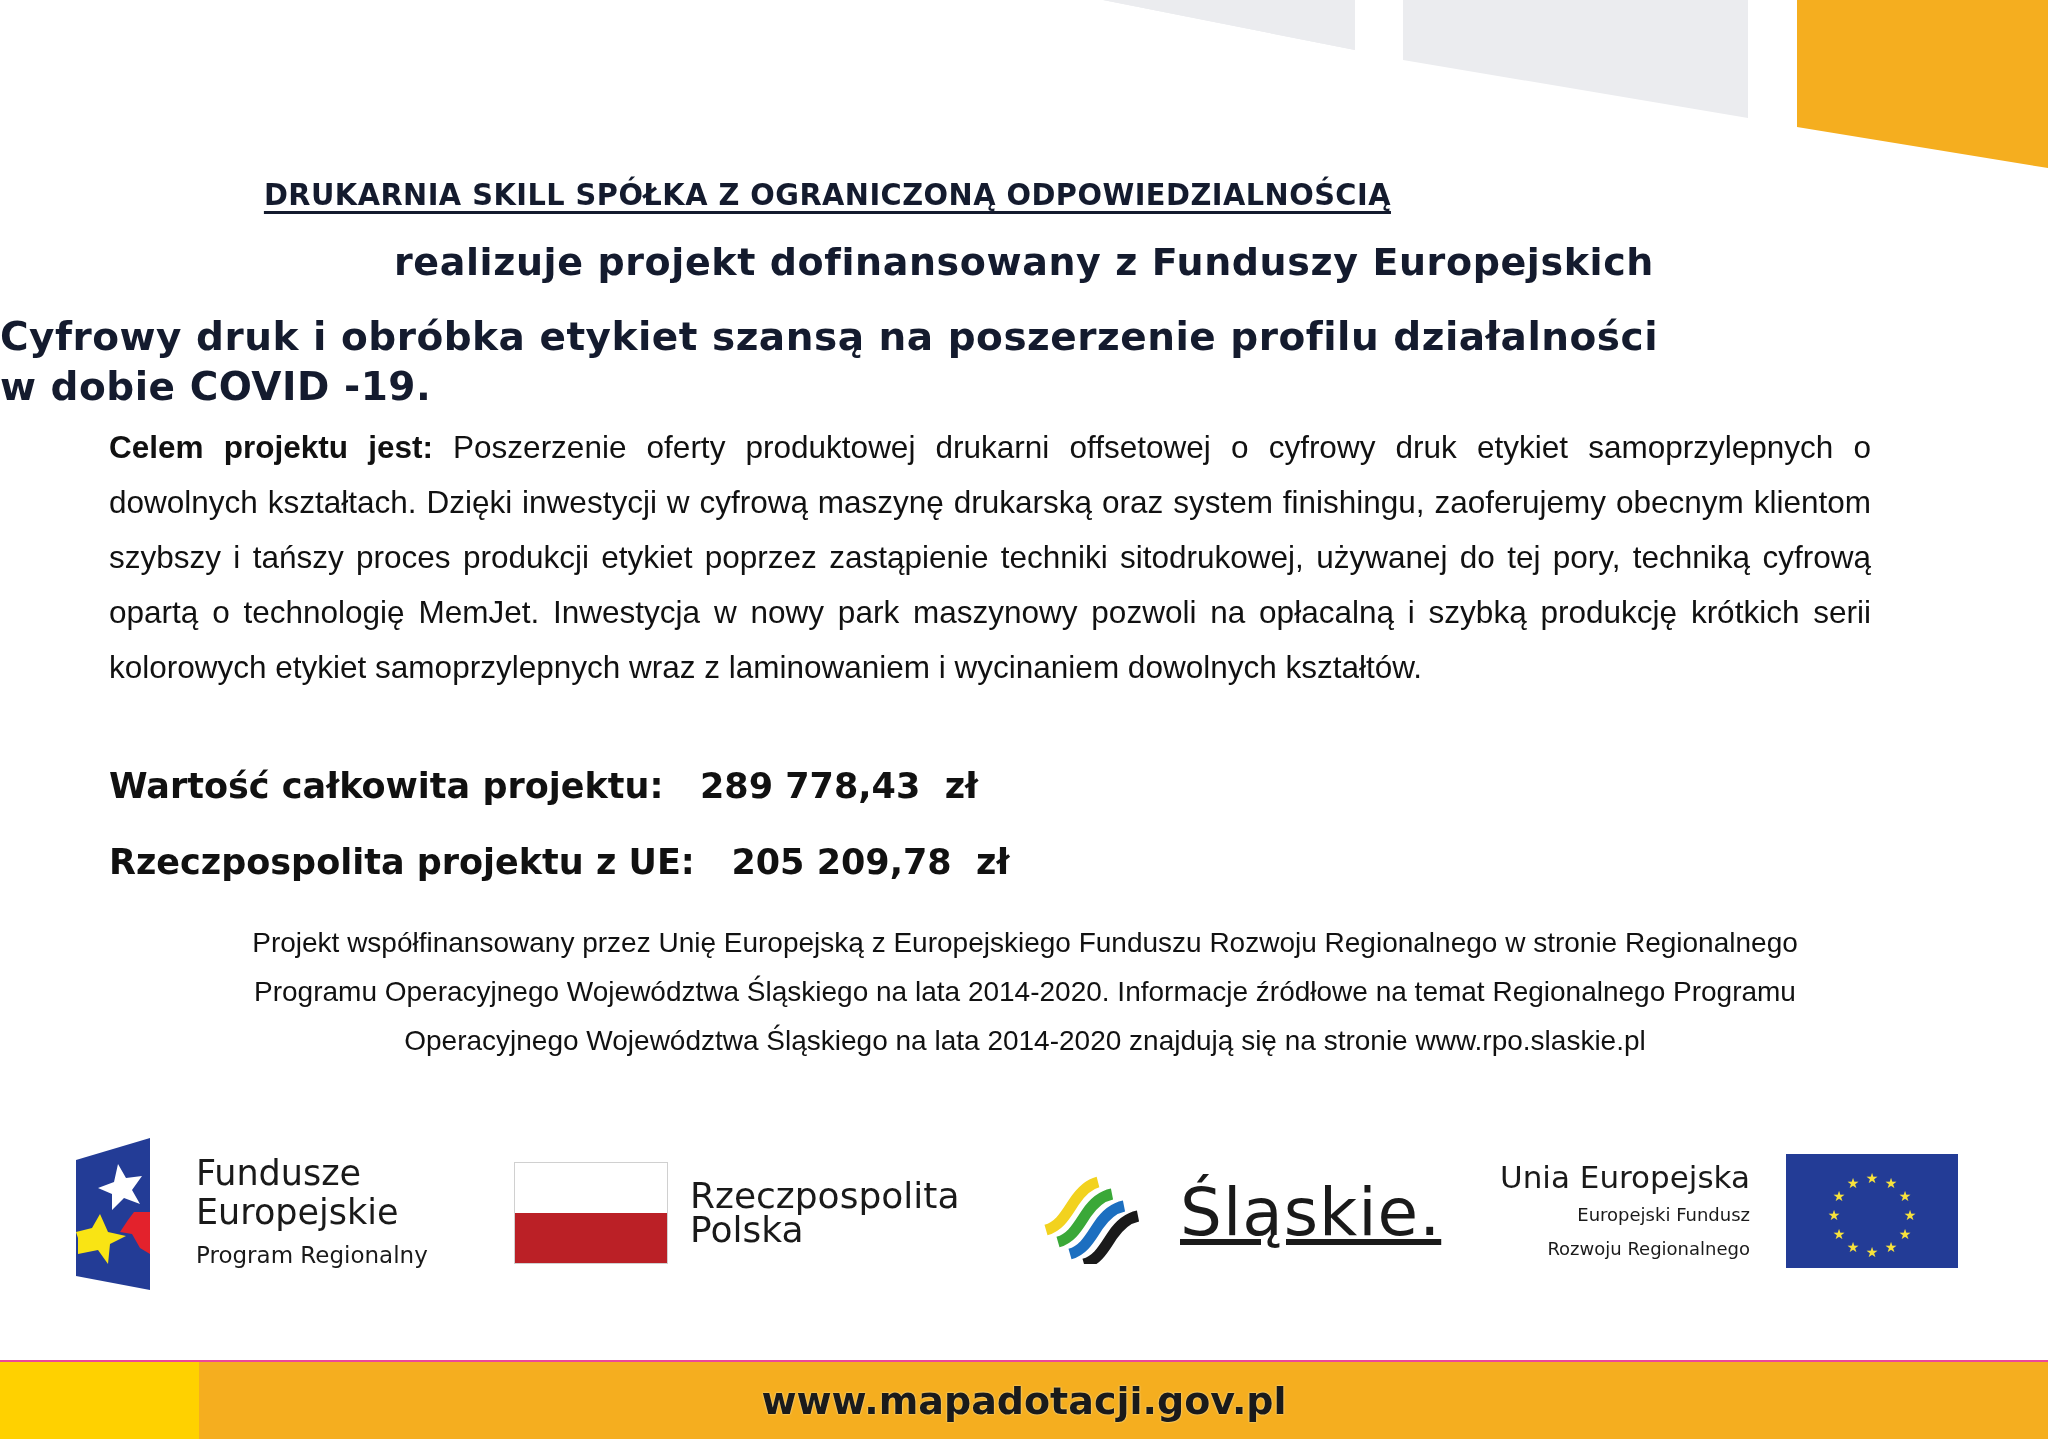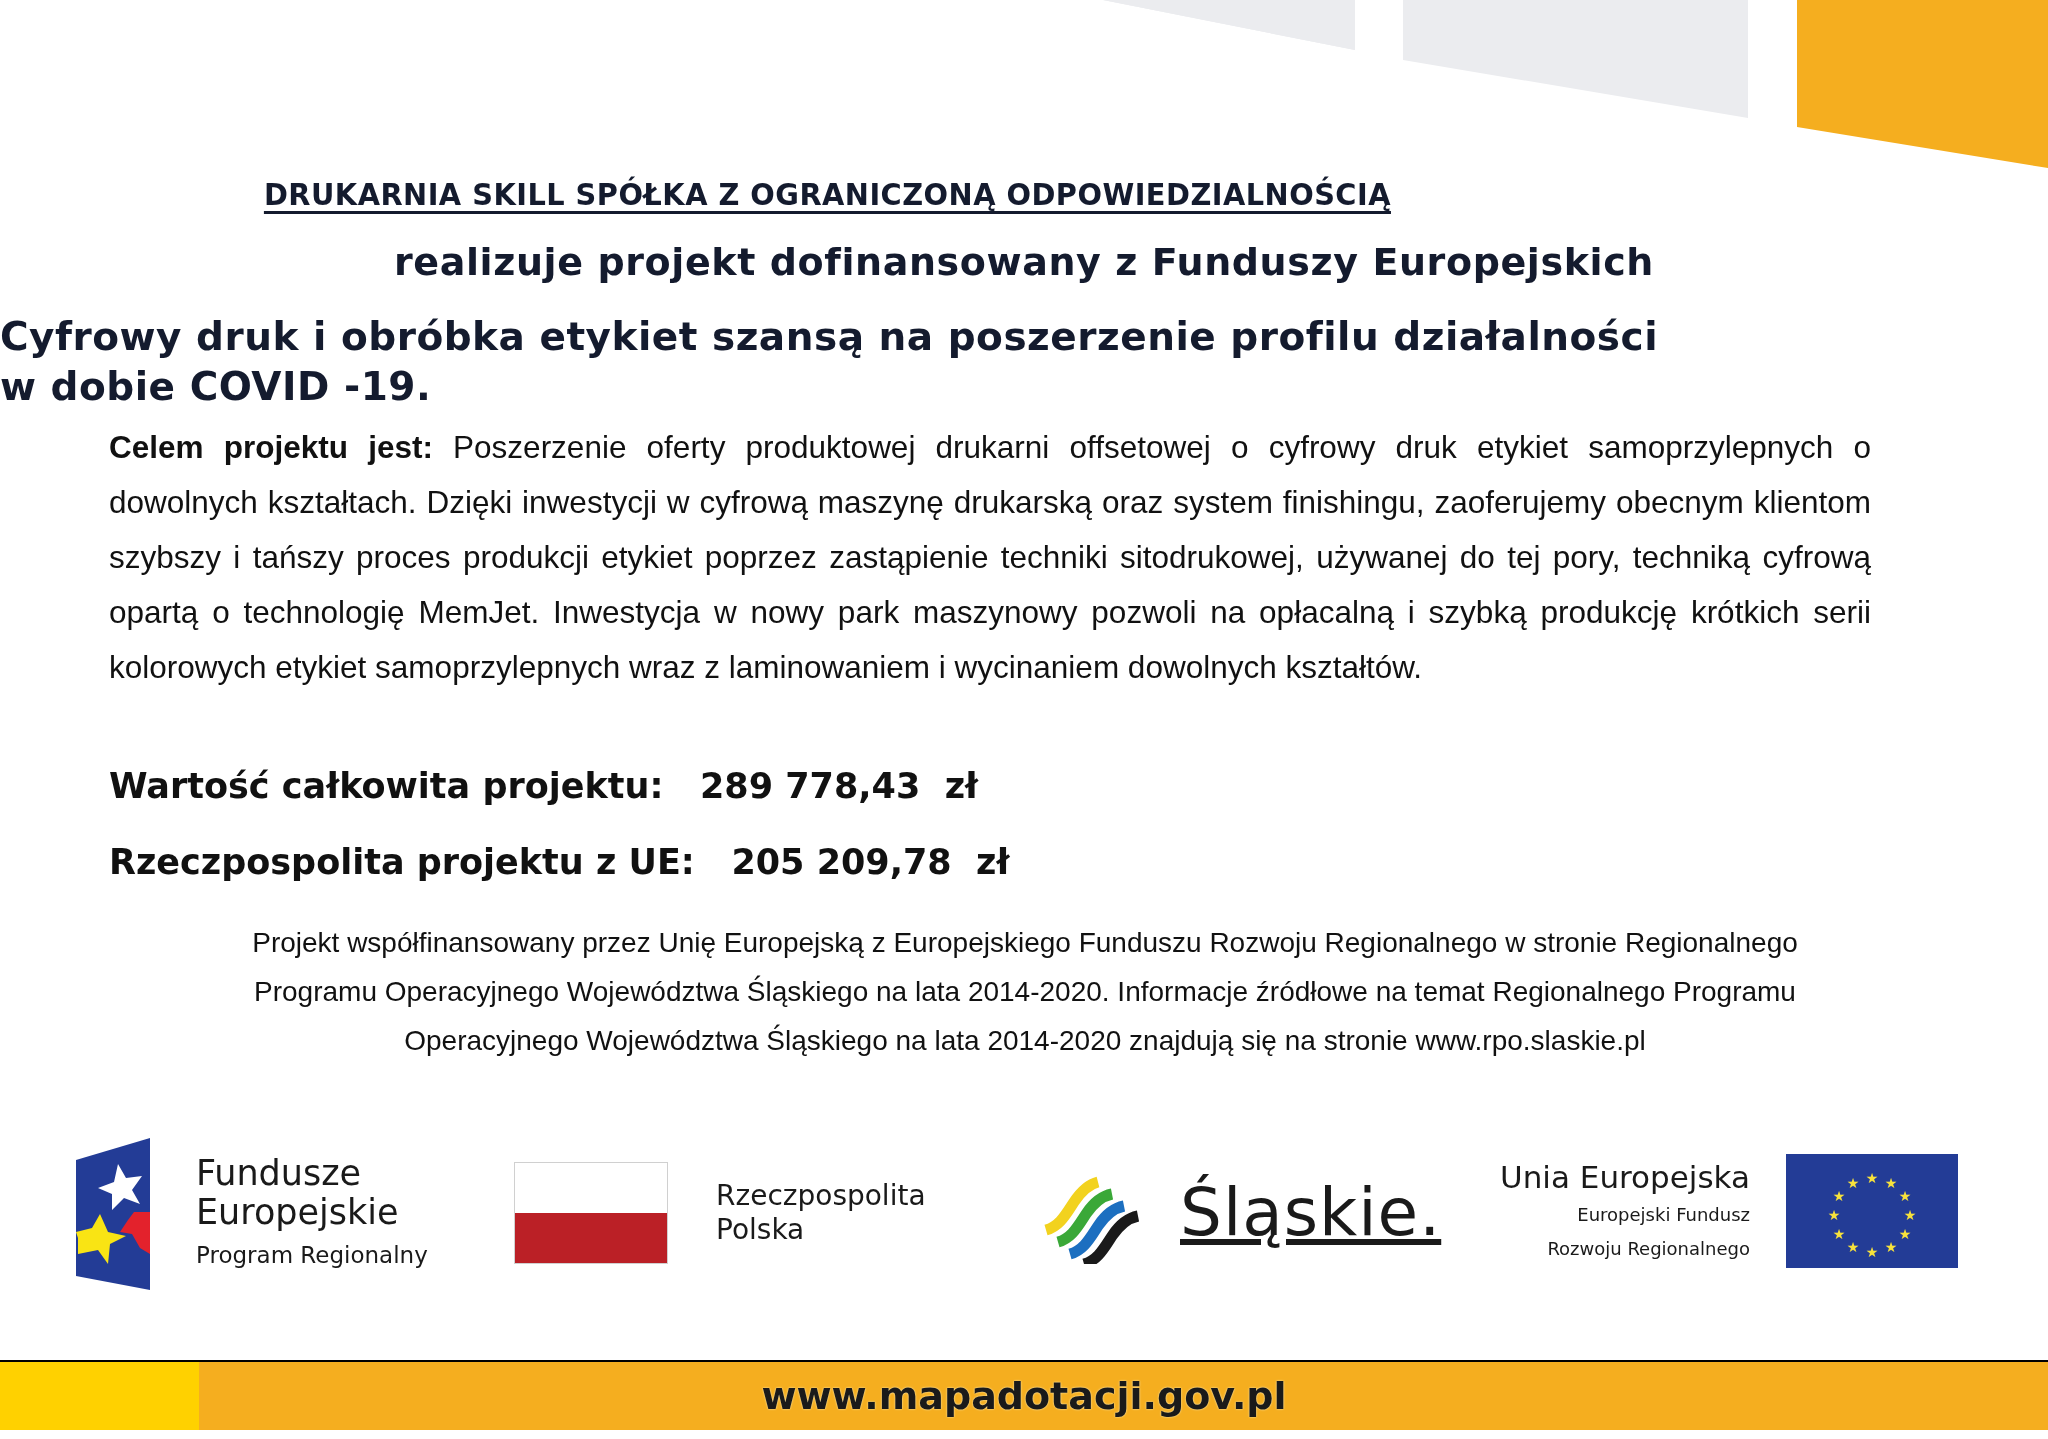--- a/index.html
+++ b/index.html
@@ -48,34 +48,34 @@
   .logo { position: absolute; display: flex; align-items: center; }
   .logo-fe { left: 74px; top: 1138px; gap: 12px; }
   .logo-fe .txt { margin-left: 32px; font-family: "DejaVu Sans", sans-serif; color: #1a1a1a; }
   .logo-fe .l1, .logo-fe .l2 { font-size: 35px; line-height: 39px; }
   .logo-fe .l3 { font-size: 23px; line-height: 38px; margin-top: 4px; }
 
   .logo-rp { left: 514px; top: 1162px; }
   .flag-pl { width: 154px; height: 102px; border: 1px solid #d0d0d0; display: flex; flex-direction: column; }
   .flag-pl .w { flex: 1; background: #ffffff; }
   .flag-pl .r { flex: 1; background: #bb2026; }
-  .logo-rp .txt { margin-left: 48px; font-family: "DejaVu Sans", sans-serif; font-size: 28px; line-height: 34px; color: #1a1a1a; }
+  .logo-rp .txt { margin-left: 22px; font-family: "DejaVu Sans", sans-serif; font-size: 36px; line-height: 34px; color: #1a1a1a; }
 
   .logo-sl { left: 1040px; top: 1160px; }
   .logo-sl .txt { margin-left: 36px; font-family: "DejaVu Sans", sans-serif; font-size: 66px; color: #1a1a1a; letter-spacing: 1px; text-decoration: underline; }
 
   .logo-ue { left: 1500px; top: 1154px; }
   .logo-ue .txt { text-align: right; font-family: "DejaVu Sans", sans-serif; color: #1a1a1a; }
   .logo-ue .l1 { font-size: 31px; line-height: 42px; text-align: center; }
   .logo-ue .l2, .logo-ue .l3 { font-size: 18px; line-height: 34px; }
   .logo-ue .flag { margin-left: 36px; }
 
   .footer {
-    position: absolute; left: 0; top: 1360px; width: 2048px; height: 70px;
-    background: #f5ae1f; border-top: 2px solid #000000;
+    position: absolute; left: 0; top: 1360px; width: 2048px; height: 79px;
+    background: #f5ae1f; border-top: 2px solid #ec4899;
   }
   .footer .strip { position: absolute; left: 0; top: 0; width: 199px; height: 100%; background: #ffd100; }
   .footer .url {
     position: absolute; left: 0; top: 0; width: 2048px; height: 100%;
     display: flex; align-items: center; justify-content: center;
     font-family: "DejaVu Sans", sans-serif; font-weight: bold; font-size: 38px; color: #1a1a1a;
     text-shadow: 0 0 2px #fff7d0;
   }
 </style>
 </head>

